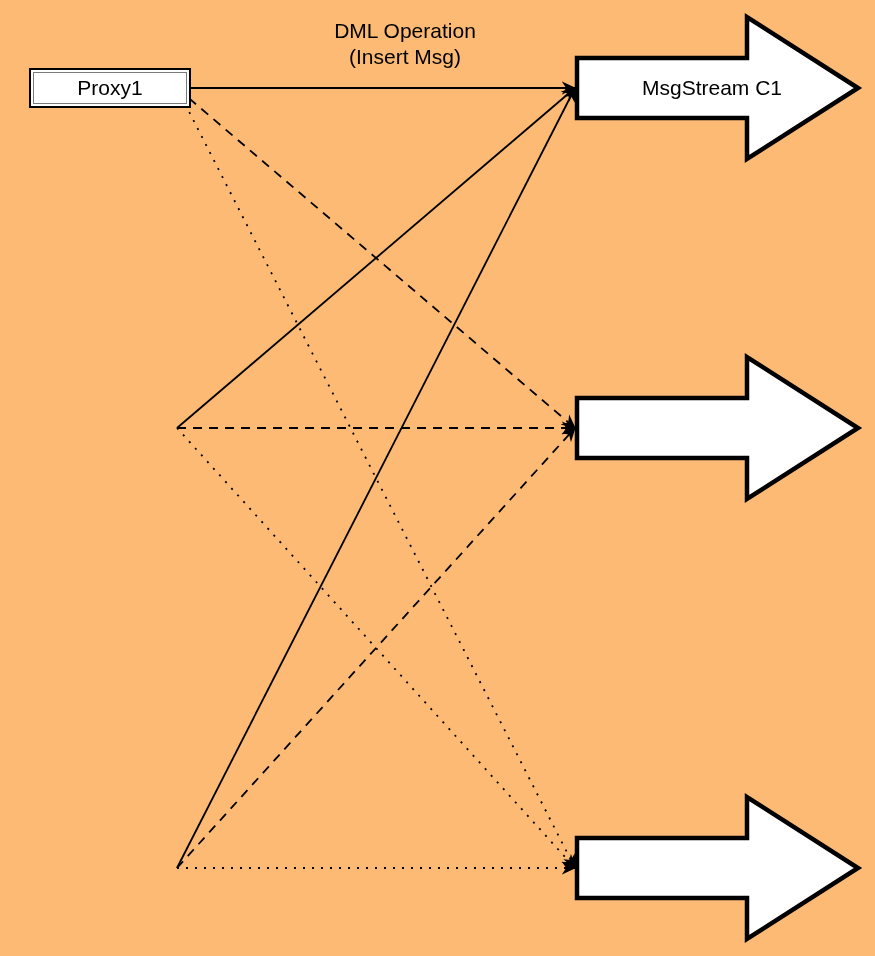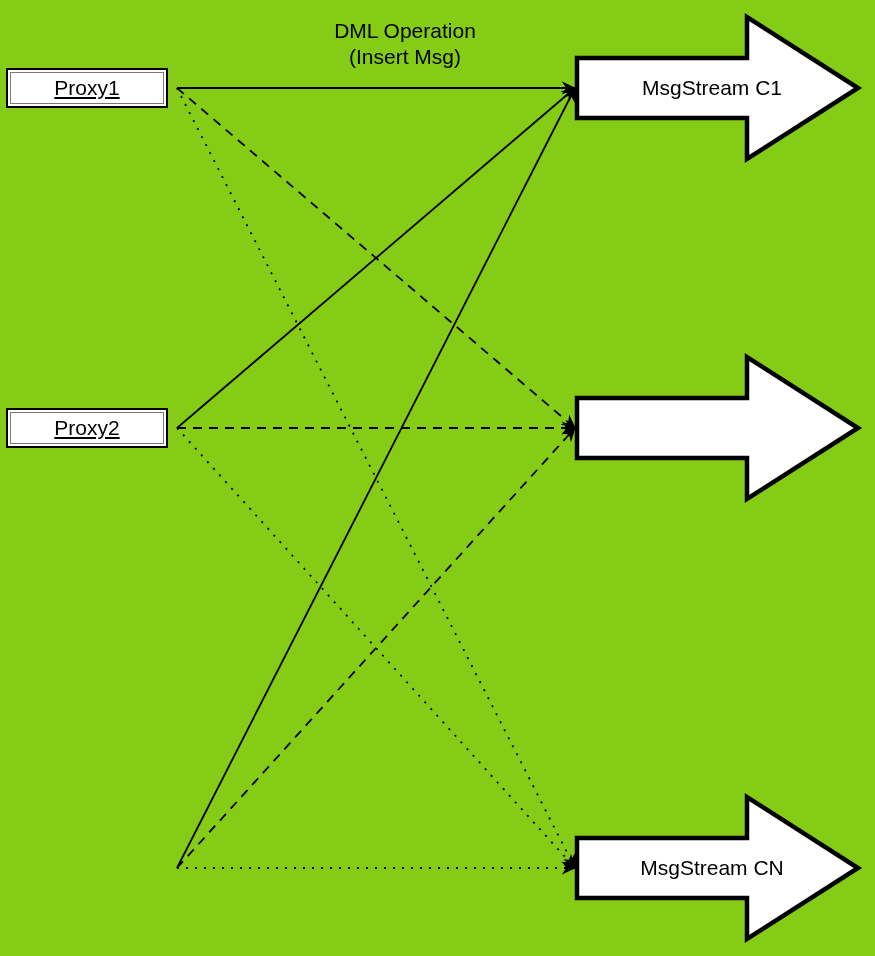--- a/index.html
+++ b/index.html
@@ -6,21 +6,21 @@
     margin: 0;
     padding: 0;
     background: #ffffff;
     font-family: "Liberation Sans", sans-serif;
     color: #000000;
   }
   .canvas {
     position: relative;
     width: 875px;
     height: 956px;
-    background: #84cc16;
+    background: #fdba74;
     overflow: hidden;
   }
   #diagram-svg {
     position: absolute;
     left: 0;
     top: 0;
     width: 875px;
     height: 956px;
   }
   .diagram-title {
@@ -28,32 +28,31 @@
     left: 255px;
     top: 18px;
     width: 300px;
     text-align: center;
     font-size: 21px;
     line-height: 26px;
     white-space: pre;
   }
   .proxy-box {
     position: absolute;
-    left: 6px;
+    left: 29px;
     width: 162px;
     height: 40px;
     box-sizing: border-box;
     background: #ffffff;
     border: 2px solid #000000;
     box-shadow: inset 0 0 0 2px #ffffff, inset 0 0 0 3px #7a7a7a;
     display: flex;
     align-items: center;
     justify-content: center;
     font-size: 21px;
-    text-decoration: underline;
   }
   .pos-proxy1 { top: 68px; }
   .pos-proxy2 { top: 408px; }
   .pos-proxyk { top: 848px; }
   .stream-label {
     position: absolute;
     left: 581px;
     width: 262px;
     height: 40px;
     display: flex;
@@ -93,24 +92,18 @@
         <line x1="177" y1="868" x2="575" y2="428" stroke="#000000" stroke-width="1.8" stroke-dasharray="9 7" marker-end="url(#arrowhead)"></line>
         <line x1="177" y1="868" x2="575" y2="868" stroke="#000000" stroke-width="1.8" stroke-dasharray="2 7" marker-end="url(#arrowhead)"></line>
       </g>
   </svg>
 
   <div class="diagram-title"><span>DML Operation</span><br><span>(Insert Msg)</span></div>
 
   <div class="proxy-box pos-proxy1">
     <span>Proxy1</span>
   </div>
-  <div class="proxy-box pos-proxy2">
-    <span>Proxy2</span>
-  </div>
 
   <div class="stream-label pos-c1">
     <span>MsgStream C1</span>
-  </div>
-  <div class="stream-label pos-cn">
-    <span>MsgStream CN</span>
   </div>
 
 </div>
 
 </body></html>

